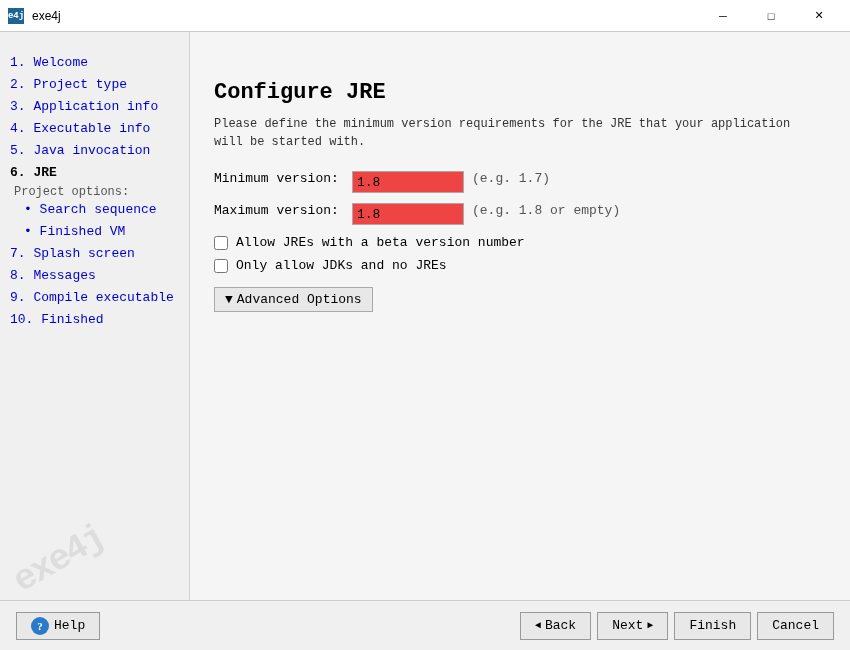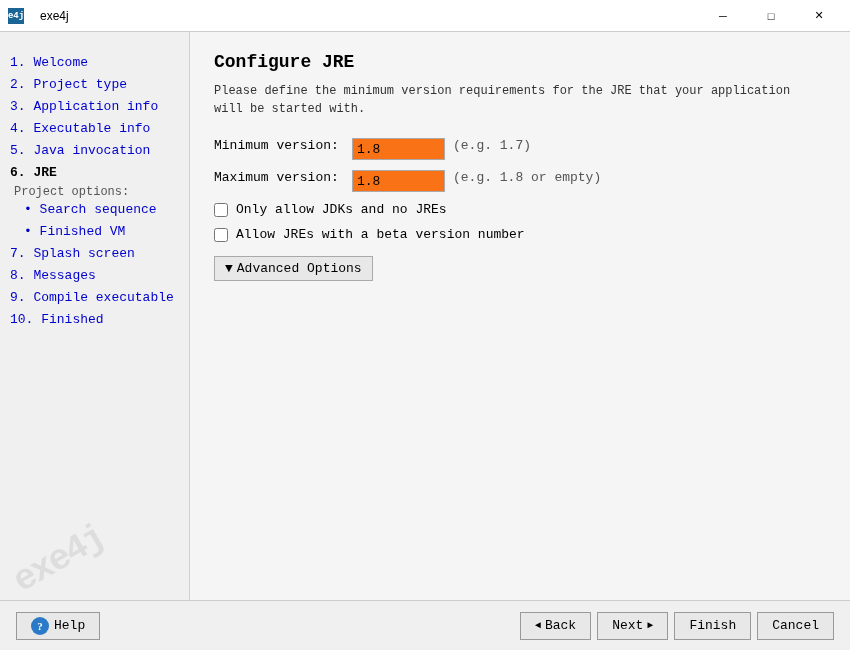--- a/index.html
+++ b/index.html
@@ -19,21 +19,21 @@
       height: 32px;
       display: flex;
       align-items: center;
       justify-content: space-between;
       padding: 0 8px;
       user-select: none;
     }
     .title-bar-left {
       display: flex;
       align-items: center;
-      gap: 16px;
+      gap: 8px;
     }
     .title-icon {
       width: 16px;
       height: 16px;
       background: #1a6496;
       color: white;
       font-size: 9px;
       display: flex;
       align-items: center;
       justify-content: center;
@@ -124,25 +124,26 @@
     }
 
     
     .main-content {
       flex: 1;
       background: #f5f5f5;
       padding: 20px 24px;
       overflow-y: auto;
     }
     .page-title {
-      font-size: 18px;
+      font-size: 22px;
       font-weight: bold;
       font-family: 'Courier New', Courier, monospace;
       margin-bottom: 10px;
       color: #000;
+      margin-top: 28px;
     }
     .page-description {
       font-size: 12px;
       font-family: 'Courier New', Courier, monospace;
       color: #333;
       margin-bottom: 20px;
       line-height: 1.5;
     }
     .form-row {
       display: flex;
@@ -150,24 +151,24 @@
       margin-bottom: 10px;
       gap: 8px;
     }
     .form-label {
       width: 130px;
       font-family: 'Courier New', Courier, monospace;
       font-size: 13px;
       color: #000;
     }
     .form-input {
-      width: 93px;
+      width: 112px;
       height: 22px;
       border: 1px solid #aaa;
-      background: #f97316;
+      background: #ef4444;
       padding: 0 4px;
       font-family: 'Courier New', Courier, monospace;
       font-size: 13px;
     }
     .form-hint {
       font-family: 'Courier New', Courier, monospace;
       font-size: 13px;
       color: #555;
     }
     .checkbox-row {
@@ -324,28 +325,28 @@
         <input class="form-input" type="text" value="1.8" style="">
         <span class="form-hint">(e.g. 1.7)</span>
       </div>
 
       <div class="form-row">
         <label class="form-label">Maximum version:</label>
         <input class="form-input" type="text" value="1.8" style="">
         <span class="form-hint">(e.g. 1.8 or empty)</span>
       </div>
 
+      <div class="checkbox-row" style="margin-top:10px;">
+        <input type="checkbox" id="cb1" style="">
+        <label class="checkbox-label" for="cb1">Allow JREs with a beta version number</label>
+      </div>
+
       <div class="checkbox-row">
         <input type="checkbox" id="cb2" style="">
         <label class="checkbox-label" for="cb2">Only allow JDKs and no JREs</label>
-      </div>
-
-      <div class="checkbox-row" style="margin-top:10px;">
-        <input type="checkbox" id="cb1" style="">
-        <label class="checkbox-label" for="cb1">Allow JREs with a beta version number</label>
       </div>
 
       <button class="advanced-options-btn">
         <span>▼</span>
         <span>Advanced Options</span>
       </button>
     </div>
   </div>
 
   <div class="bottom-bar">

